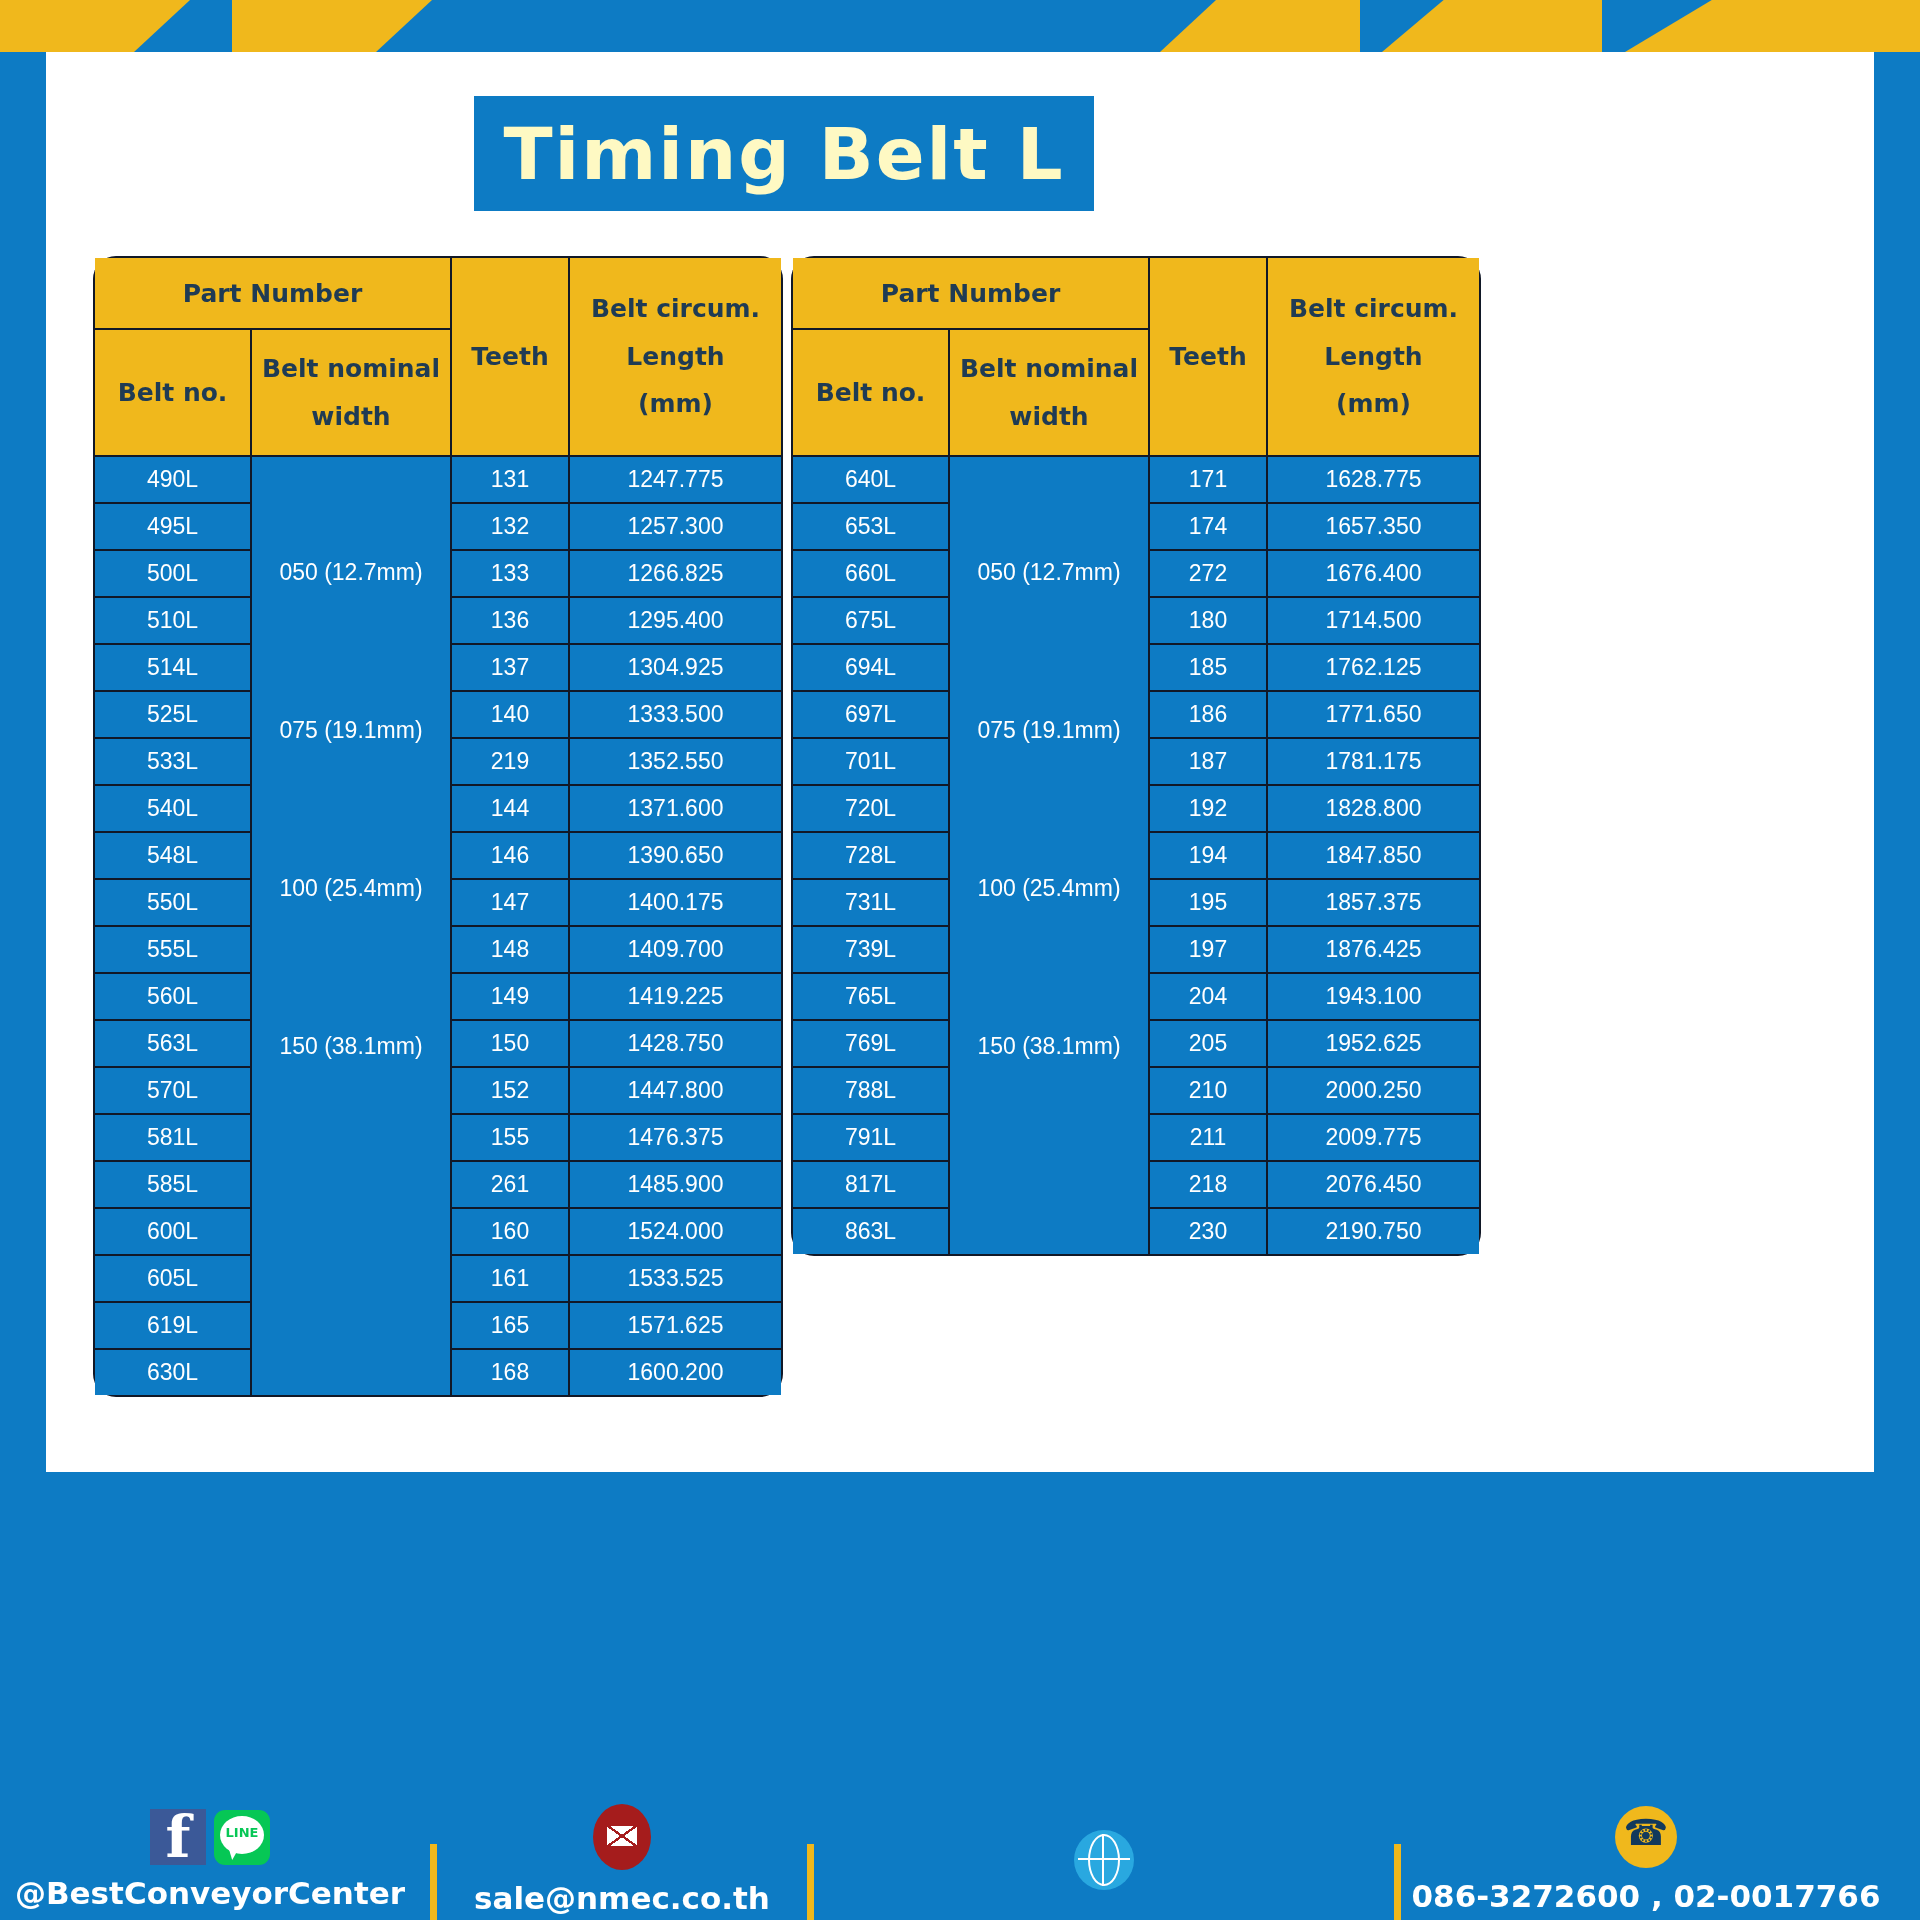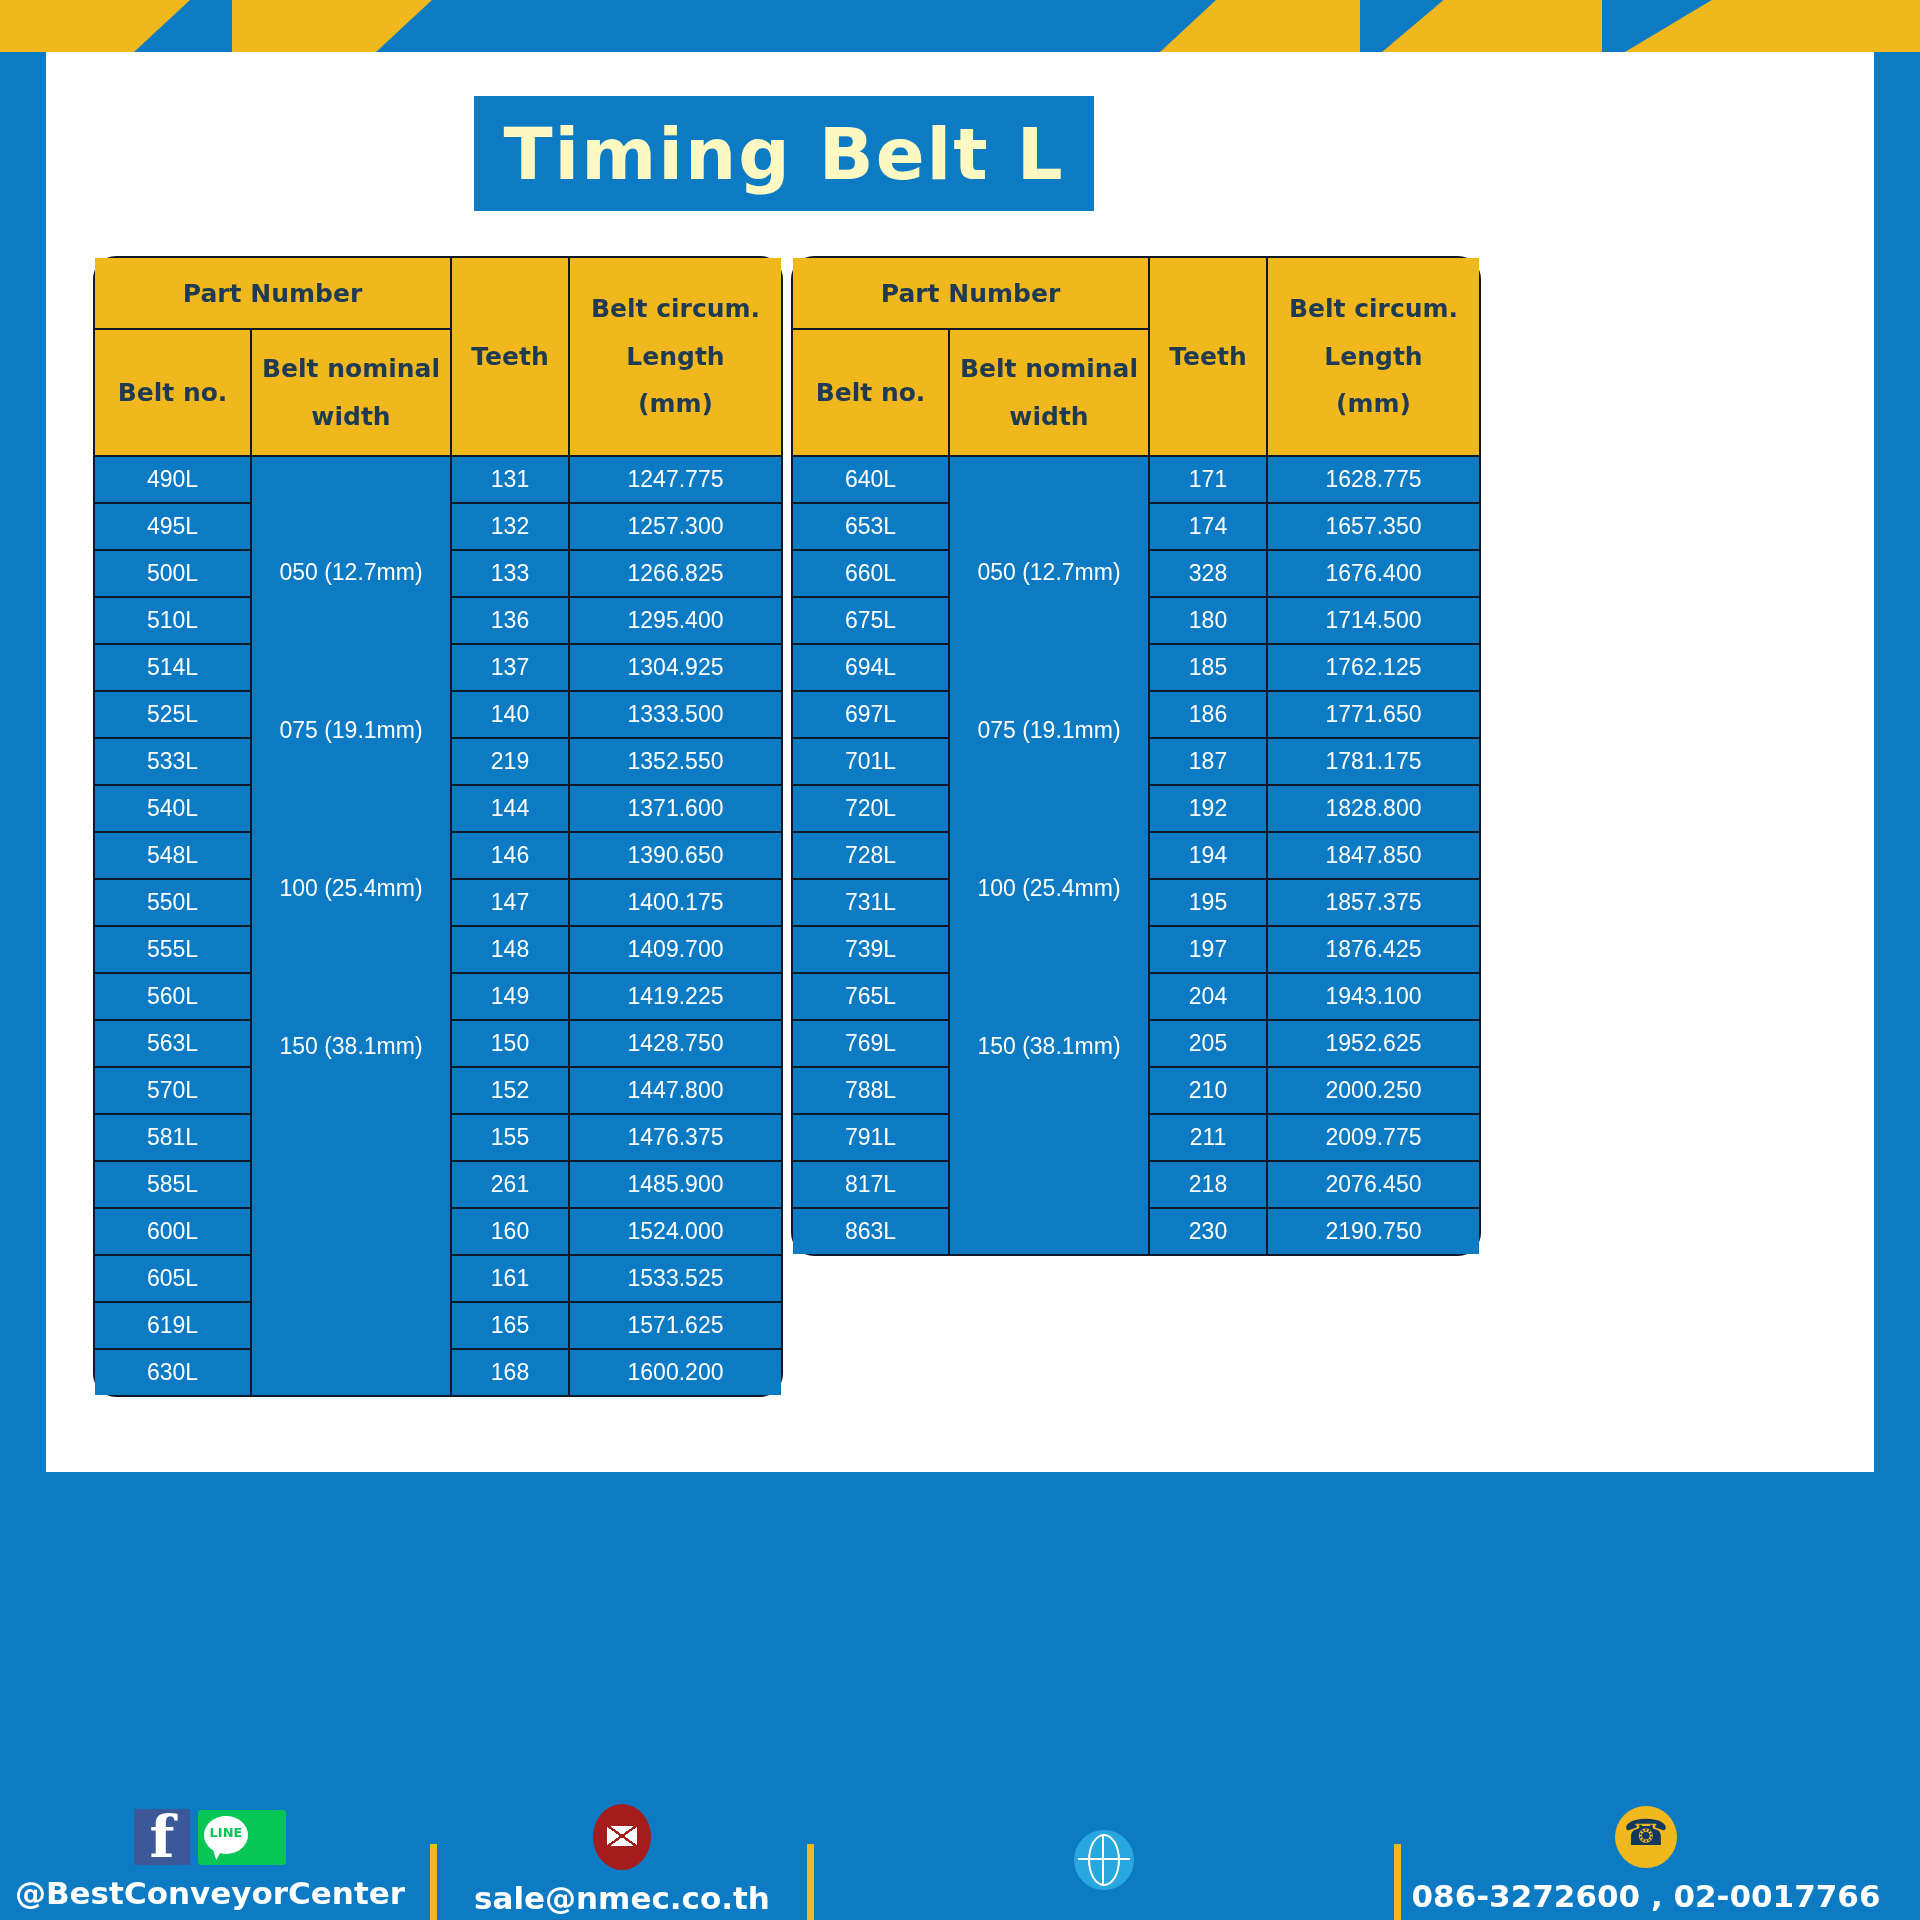--- a/index.html
+++ b/index.html
@@ -79,21 +79,21 @@
   .fgroup .ftext{
     color:#ffffff;font-weight:bold;font-size:31px;margin-top:10px;
     font-family:"DejaVu Sans",sans-serif;white-space:nowrap;
   }
   .ficons{display:flex;gap:8px;align-items:flex-end;}
   .fb{width:56px;height:56px;background:#3b5998;position:relative;}
   .fb::after{
     content:"f";position:absolute;left:0;top:-6px;width:56px;text-align:center;
     color:#fff;font-size:58px;font-weight:bold;font-family:"DejaVu Serif",serif;
   }
-  .line-ic{width:56px;height:55px;background:#06c755;position:relative;border-radius:4px;padding-left:32px;}
+  .line-ic{width:56px;height:55px;background:#06c755;position:relative;border-radius:11px;}
   .line-bub{
     position:absolute;left:6px;top:6px;width:44px;height:38px;background:#fff;border-radius:50%;
   }
   .line-bub span{
     position:absolute;left:0;top:9px;width:44px;text-align:center;
     color:#06c755;font-size:13px;font-weight:bold;font-family:"DejaVu Sans",sans-serif;
   }
   .line-tail{position:absolute;left:14px;top:36px;width:12px;height:14px;background:#fff;
     clip-path:polygon(0 0,100% 0,35% 100%);}
   .mail-ic{width:58px;height:66px;background:#a51c1c;border-radius:50%;position:relative;}
@@ -311,21 +311,21 @@
         <td>171</td>
         <td>1628.775</td>
       </tr>
       <tr>
         <td>653L</td>
         <td>174</td>
         <td>1657.350</td>
       </tr>
       <tr>
         <td>660L</td>
-        <td>328</td>
+        <td>272</td>
         <td>1676.400</td>
       </tr>
       <tr>
         <td>675L</td>
         <td>180</td>
         <td>1714.500</td>
       </tr>
       <tr>
         <td>694L</td>
         <td>185</td>

